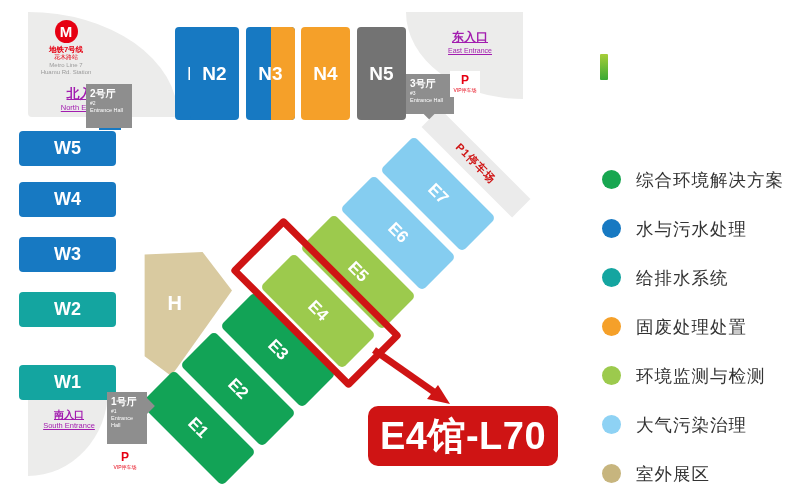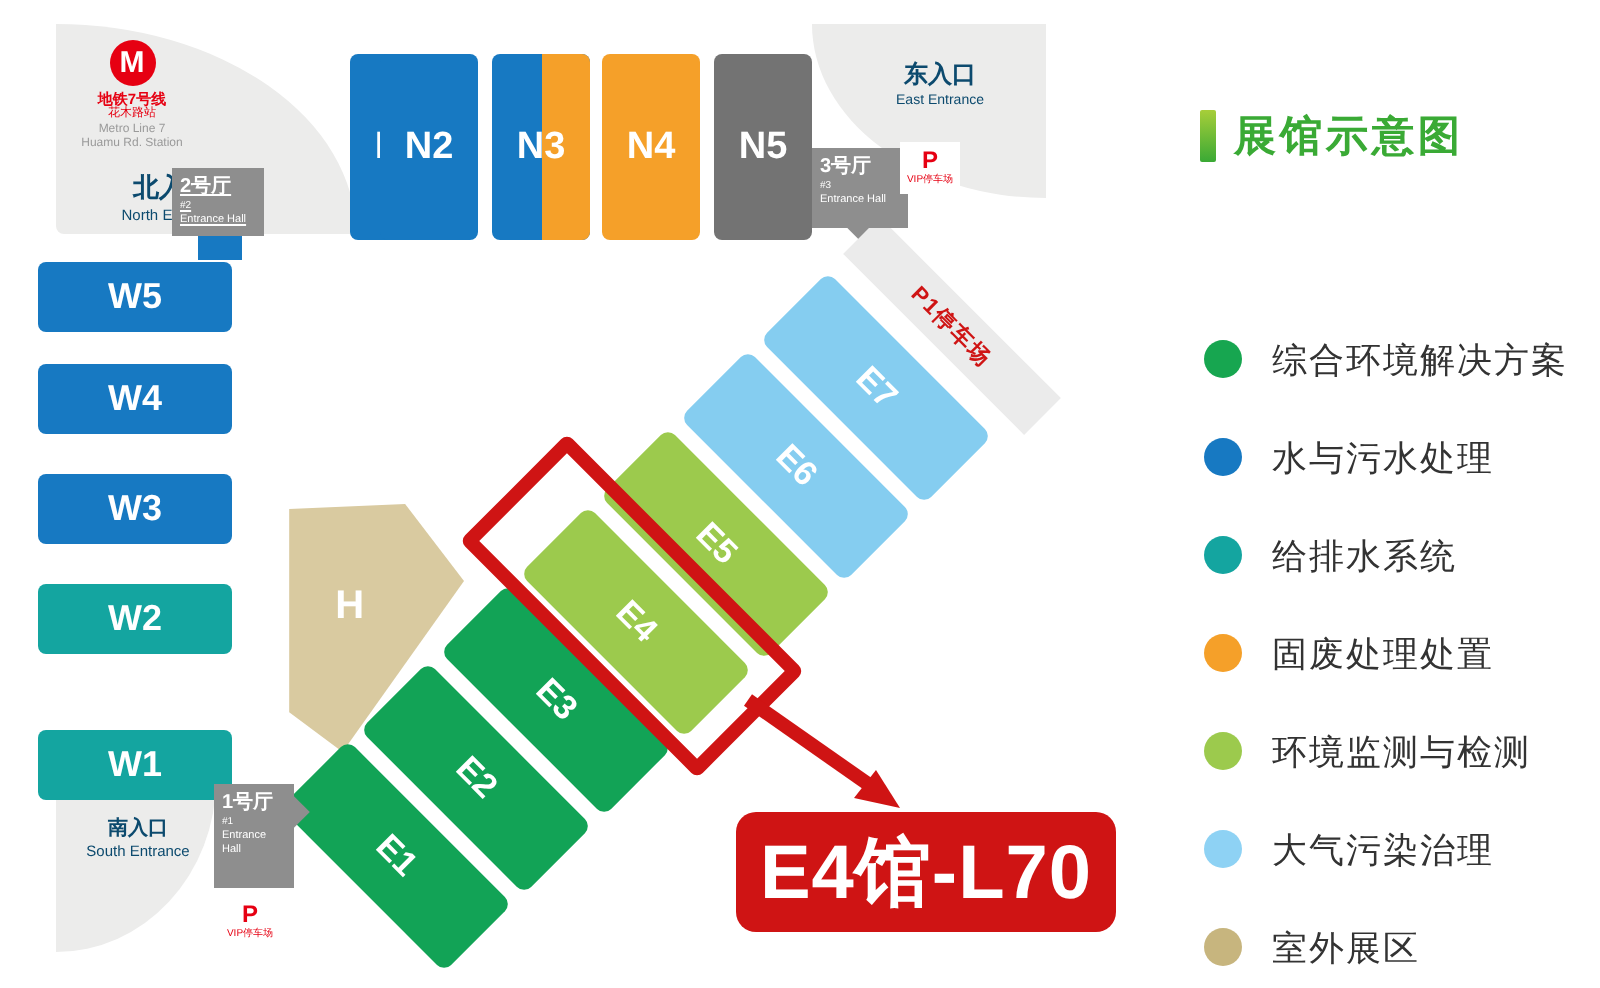--- a/index.html
+++ b/index.html
@@ -14,36 +14,36 @@
 
   
   .metro{position:absolute;left:34px;top:20px;width:64px;text-align:center;line-height:1.25;}
   .metro-logo{display:inline-block;width:23px;height:23px;border-radius:50%;background:#e60012;
               color:#fff;font-weight:bold;font-size:15px;line-height:23px;margin-bottom:2px;}
   .metro-line1{font-size:7.5px;font-weight:bold;color:#e60012;}
   .metro-line2{font-size:6px;color:#e60012;}
   .metro-line3,.metro-line4{font-size:6px;color:#9a9a9a;}
 
   
-  .ent{position:absolute;text-align:center;color:#0c4a6e;line-height:1.3;}
+  .ent{position:absolute;text-align:center;color:#a21caf;line-height:1.3;text-decoration:underline;}
   .ent-zh{font-weight:bold;}
   .ent-north{left:30px;top:86px;width:112px;}
   .ent-north .ent-zh{font-size:13px;}
   .ent-north .ent-en{font-size:7.5px;}
   .ent-east{left:424px;top:30px;width:92px;}
   .ent-east .ent-zh{font-size:12px;}
   .ent-east .ent-en{font-size:7px;}
   .ent-south{left:30px;top:408px;width:78px;}
   .ent-south .ent-zh{font-size:10px;}
   .ent-south .ent-en{font-size:7.5px;}
 
   
   .hallbox{position:absolute;background:#8e8e8e;color:#fff;padding:3px 4px;box-sizing:border-box;
            line-height:1.3;z-index:2;}
-  .box2{left:86px;top:84px;width:46px;height:34px;text-decoration:underline;}
+  .box2{left:86px;top:84px;width:46px;height:44px;}
   .box3{left:406px;top:74px;width:48px;height:40px;}
   .box1{left:107px;top:392px;width:40px;height:52px;}
   .box-zh{font-size:10px;font-weight:bold;}
   .box-num{font-size:5px;}
   .box-en{font-size:5.5px;}
   .tail{position:absolute;background:#8e8e8e;transform:rotate(45deg);z-index:1;}
   .tail3{left:425px;top:104px;width:16px;height:16px;}
   .tail1{left:138px;top:399px;width:14px;height:14px;}
   .stub2{position:absolute;left:99px;top:112px;width:22px;height:18px;z-index:1;}
 
@@ -216,21 +216,20 @@
 
   <svg class="arrow-svg" width="800" height="494" viewBox="0 0 800 494">
     <path d="M374,350 L434,392" stroke="#cf1414" stroke-width="7" fill="none"></path>
     <polygon points="450,404 427,399 438,385" fill="#cf1414"></polygon>
   </svg>
 
   <div class="callout" style="background-color: rgb(207, 20, 20);">E4馆-L70</div>
 
   <div class="legend-title">
     <span class="legend-title-bar"></span>
-    <span class="legend-title-text" style="color: rgb(58, 170, 53);">展馆示意图</span>
   </div>
   <div class="legend-items">
     <div class="legend-row">
       <span class="legend-dot" style="background-color: rgb(23, 166, 80);"></span>
       <span class="legend-label">综合环境解决方案</span>
     </div>
     <div class="legend-row">
       <span class="legend-dot" style="background-color: rgb(23, 121, 194);"></span>
       <span class="legend-label">水与污水处理</span>
     </div>

